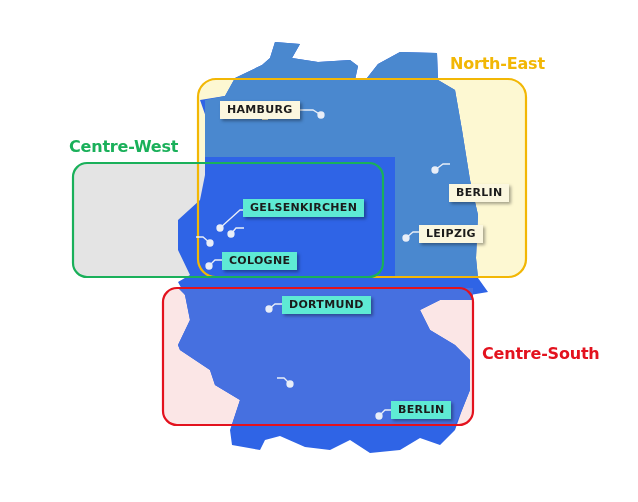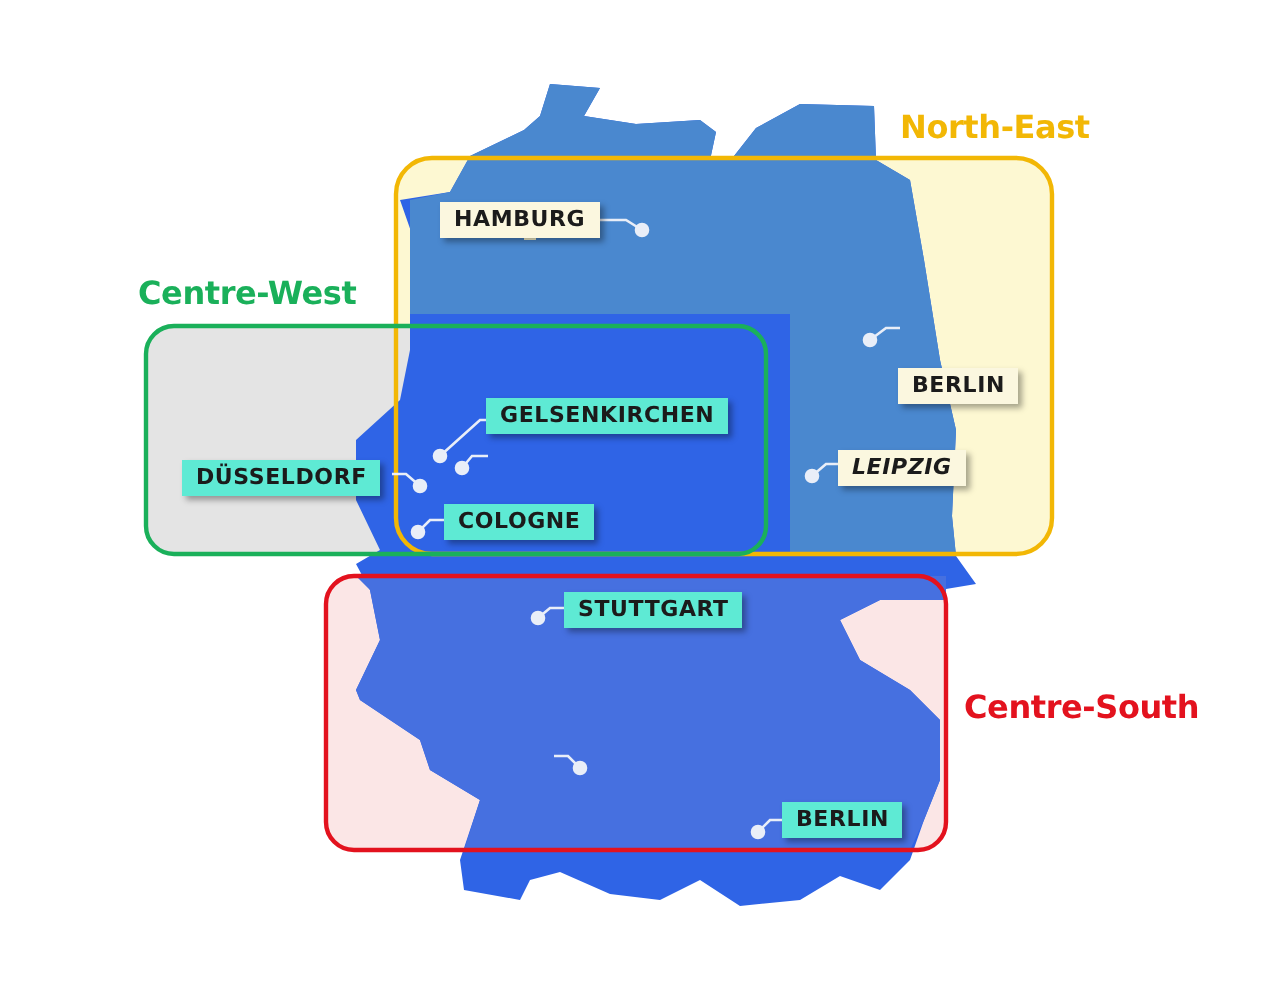--- a/index.html
+++ b/index.html
@@ -61,19 +61,18 @@
         <path d="M379,416 L385,410 L392,410" fill="none"></path>
     </g>
   </svg>
 
   <div class="region-title" style="left:450px; top:54px; color:#f2b705;">North-East</div>
   <div class="region-title" style="left:482px; top:344px; color:#e3121e;">Centre-South</div>
   <div class="region-title" style="left:69px; top:137px; color:#1ab05a;">Centre-West</div>
 
   <div class="city-label ne" style="left:220px; top:101px;">HAMBURG</div>
   <div class="city-label ne" style="left:449px; top:156px;margin-top:28px;">BERLIN</div>
-  <div class="city-label ne" style="left:419px; top:225px;font-style:italic;">LEIPZIG</div>
+  <div class="city-label ne" style="left:419px; top:225px;">LEIPZIG</div>
   <div class="city-label" style="left:243px; top:199px;">GELSENKIRCHEN</div>
-  <div class="city-label" style="left:91px; top:230px;">DÜSSELDORF</div>
   <div class="city-label" style="left:222px; top:252px;">COLOGNE</div>
-  <div class="city-label" style="left:282px; top:296px;">STUTTGART</div>
+  <div class="city-label" style="left:282px; top:296px;">DORTMUND</div>
   <div class="city-label" style="left:391px; top:401px;">BERLIN</div>
 </div>
 
 </body></html>

